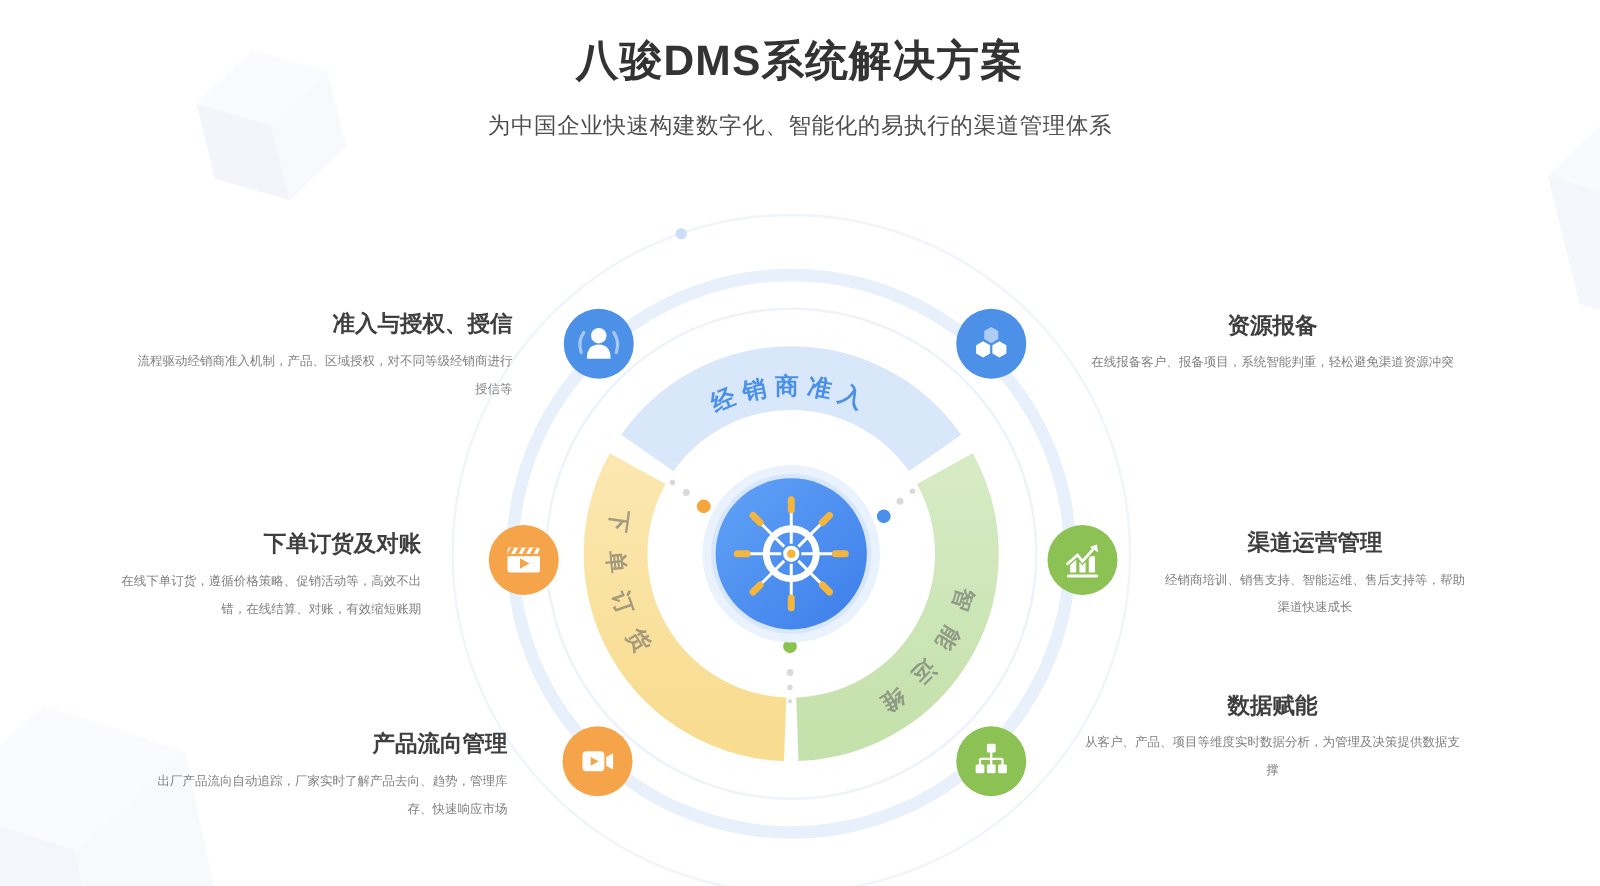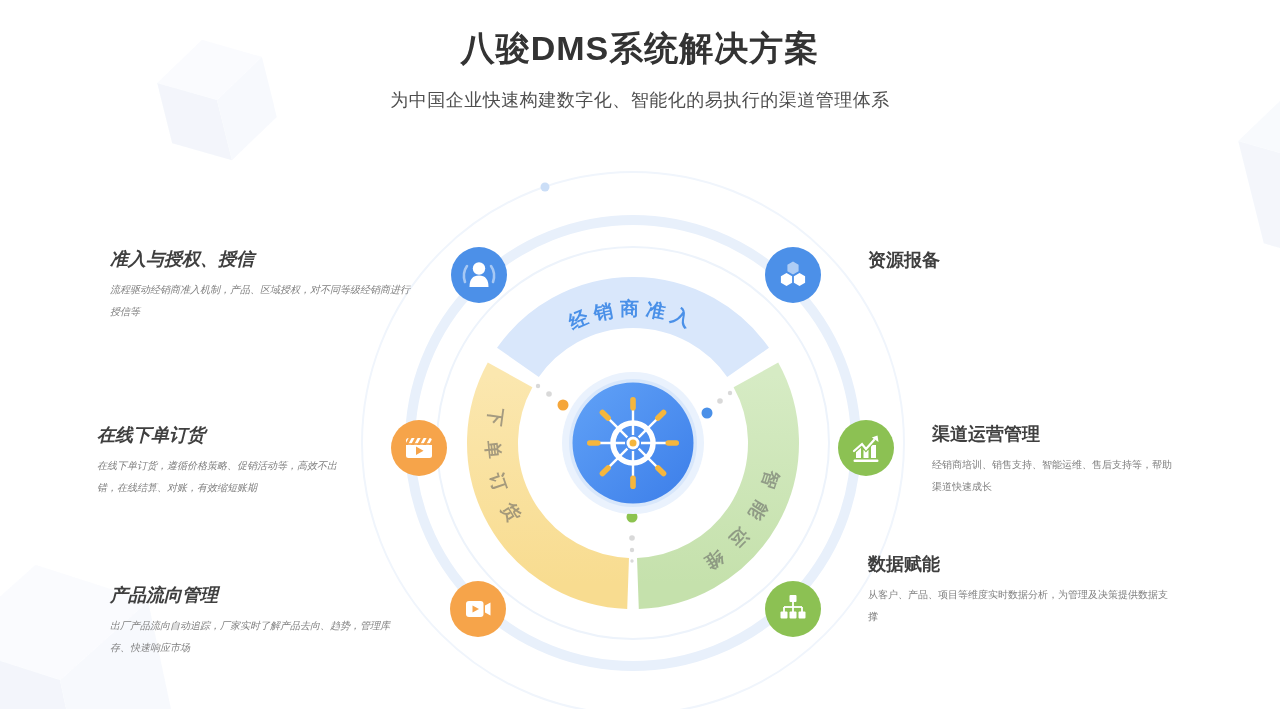--- a/index.html
+++ b/index.html
@@ -17,22 +17,22 @@
   .main-title {
     font-size:34px; font-weight:700; color:#333333; letter-spacing:1px;
   }
   .sub-title {
     margin-top:16px; font-size:18px; color:#4f4f4f; letter-spacing:0.5px;
   }
 
   .feature { position:absolute; }
   .feature .f-title { font-size:18px; font-weight:700; color:#3f3f3f; line-height:22px; }
   .feature .f-desc  { margin-top:9px; font-size:10px; color:#808080; line-height:22px; }
-  .feature.align-right { text-align:left;font-style:italic; }
-  .feature.align-left  { text-align:left; }
+  .feature.align-right { text-align:right; }
+  .feature.align-left  { text-align:center; }
 
   .badge {
     position:absolute; width:56px; height:56px; border-radius:50%;
     display:flex; align-items:center; justify-content:center;
   }
   .badge.blue   { background:#4c90e8; }
   .badge.orange { background:#f6a44a; }
   .badge.green  { background:#8cc153; }
 
   .wheel-svg { position:absolute; left:313px; top:123px; width:640px; height:640px; }
@@ -220,30 +220,31 @@
     <rect x="24.5" y="30.5" width="7" height="7" rx="1" fill="#ffffff"></rect>
     <rect x="33.5" y="30.5" width="7" height="7" rx="1" fill="#ffffff"></rect>
   </svg>
 </div>
 
 <div class="feature align-right" style="left:110px; top:248px; width:300px;">
   <div class="f-title">准入与授权、授信</div>
   <div class="f-desc">流程驱动经销商准入机制，产品、区域授权，对不同等级经销商进行授信等</div>
 </div>
 <div class="feature align-right" style="left:97px; top:424px; width:240px;">
-  <div class="f-title">在线下单订货</div>
+  <div class="f-title">下单订货及对账</div>
   <div class="f-desc">在线下单订货，遵循价格策略、促销活动等，高效不出错，在线结算、对账，有效缩短账期</div>
 </div>
 <div class="feature align-right" style="left:110px; top:584px; width:296px;">
   <div class="f-title">产品流向管理</div>
   <div class="f-desc">出厂产品流向自动追踪，厂家实时了解产品去向、趋势，管理库存、快速响应市场</div>
 </div>
 
 <div class="feature align-left" style="left:868px; top:249px; width:300px;">
   <div class="f-title">资源报备</div>
+  <div class="f-desc">在线报备客户、报备项目，系统智能判重，轻松避免渠道资源冲突</div>
 </div>
 <div class="feature align-left" style="left:932px; top:423px; width:240px;">
   <div class="f-title">渠道运营管理</div>
   <div class="f-desc">经销商培训、销售支持、智能运维、售后支持等，帮助渠道快速成长</div>
 </div>
 <div class="feature align-left" style="left:868px; top:553px; width:300px;">
   <div class="f-title">数据赋能</div>
   <div class="f-desc">从客户、产品、项目等维度实时数据分析，为管理及决策提供数据支撑</div>
 </div>
 

